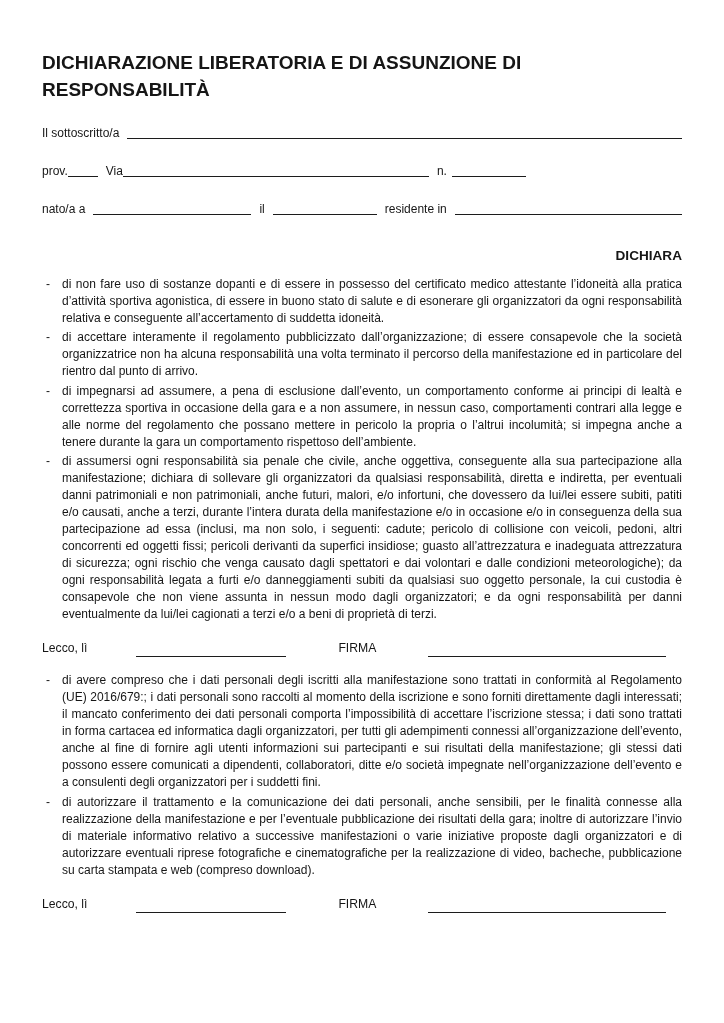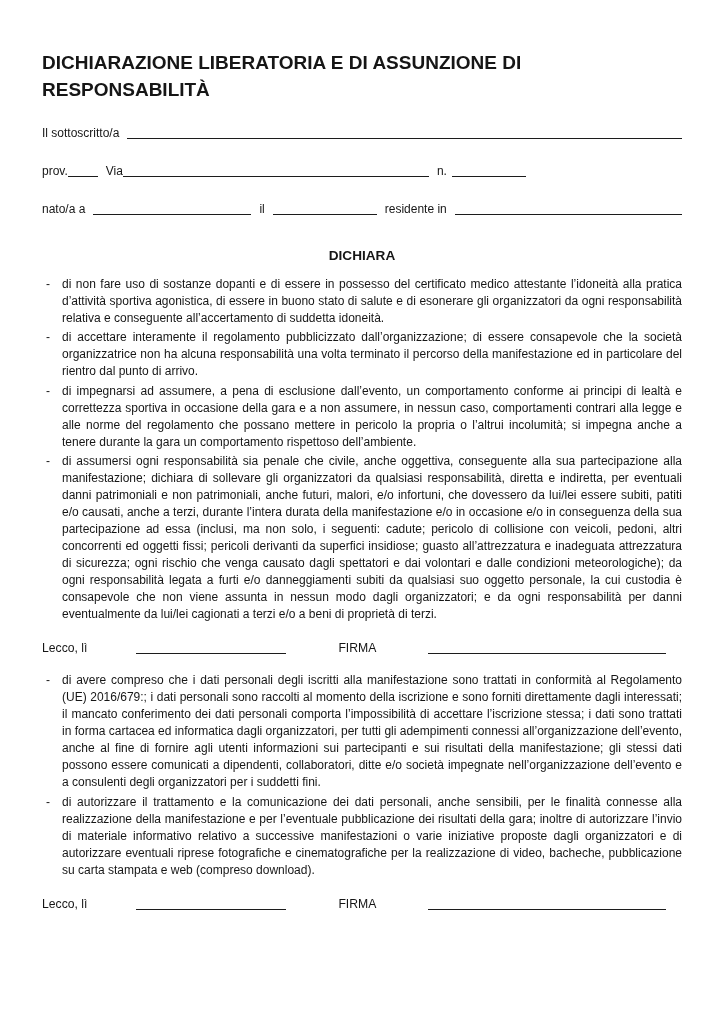--- a/index.html
+++ b/index.html
@@ -24,29 +24,29 @@
     display:inline-block; height:13px;
     border-bottom:1.5px solid #1c1c1c;
   }
   .gap-s { margin-left:5px; } .gap-m { margin-left:8px; }
   .grow { flex:1 1 auto; }
   .w30  { width:30px; }  .w75  { width:74px; }
   .w105 { width:104px; } .w150 { width:150px; }
   .w160 { width:158px; }
   .w310 { width:306px; }
   .section-heading {
-    text-align:center; font-weight:bold; font-size:13.6px;
+    text-align:right; font-weight:bold; font-size:13.6px;
     margin:28px 0 11px;
   }
   .bullet {
     position:relative; padding-left:20px; margin-top:2px;
     text-align:justify;
   }
   .bullet .marker { position:absolute; left:4px; top:0; }
-  .sig-line { display:flex; margin:17px 0 15px; padding-right:16px; white-space:nowrap;gap:44px; }
+  .sig-line { display:flex; align-items:flex-end; margin:17px 0 15px; padding-right:16px; white-space:nowrap;gap:44px; }
   .sig-line .lbl { font-size:12.2px; }
 </style>
 </head>
 <body>
 
 <div class="page">
 
   <h2 class="doc-subtitle">DICHIARAZIONE LIBERATORIA E DI ASSUNZIONE DI RESPONSABILITÀ</h2>
 
   <div class="form-line">

